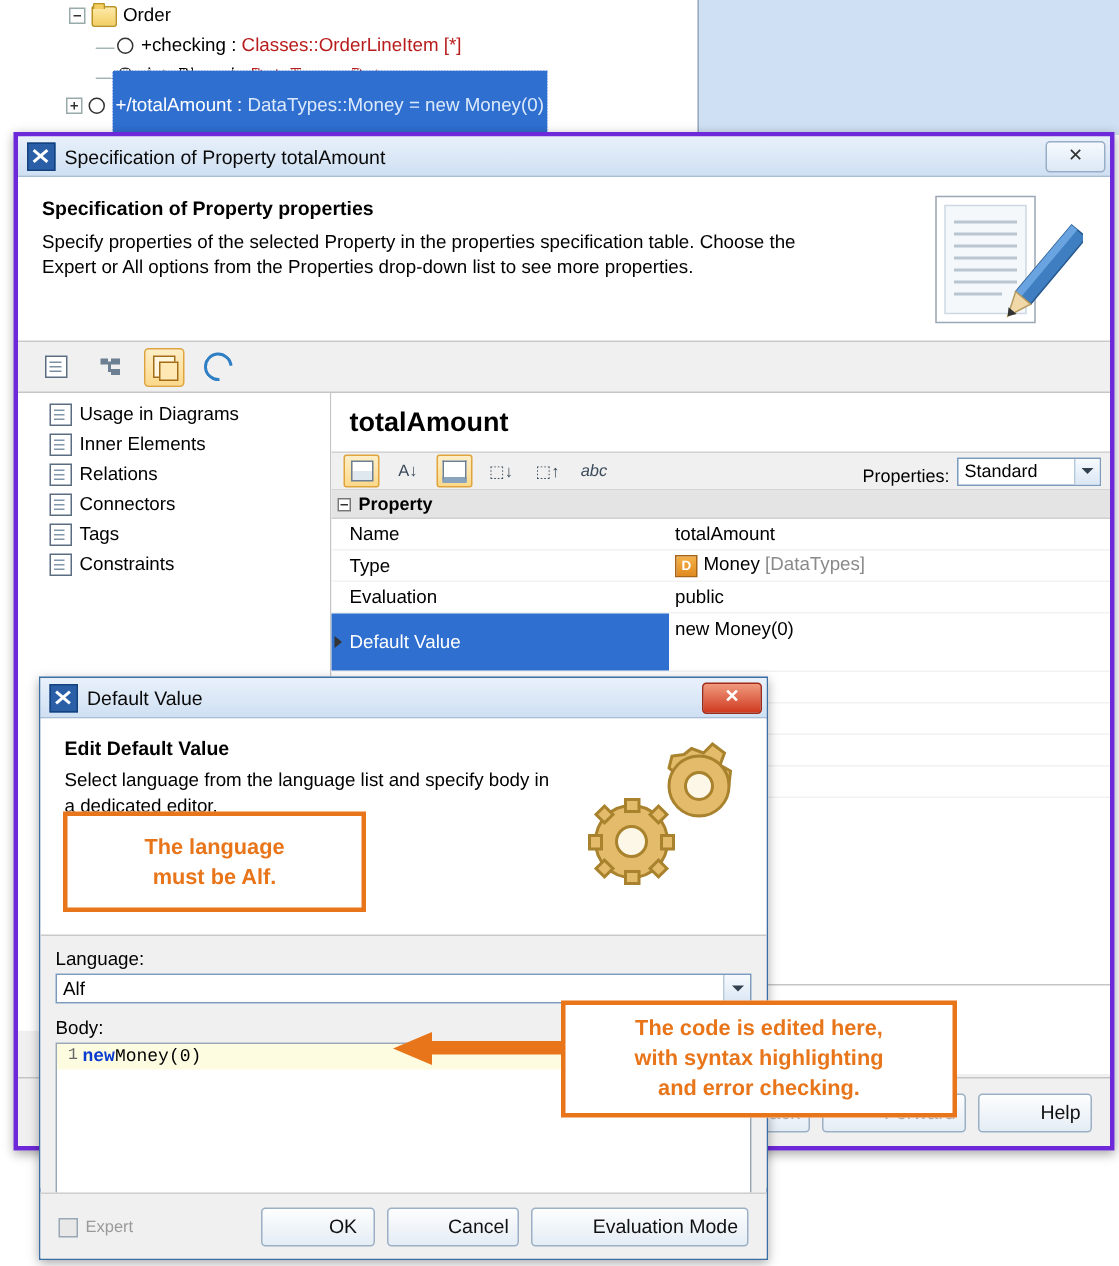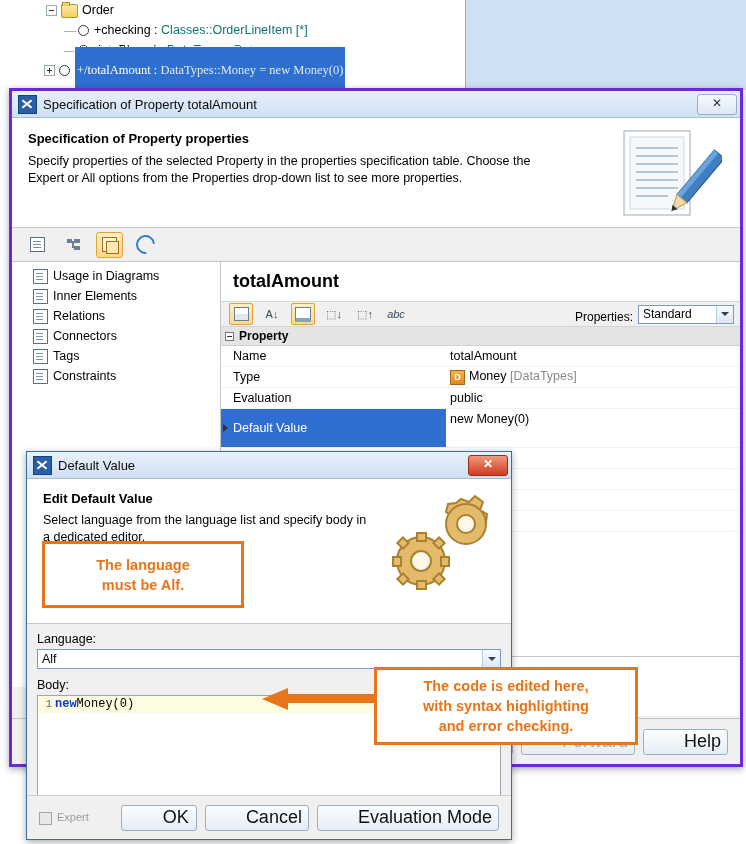--- a/index.html
+++ b/index.html
@@ -93,27 +93,26 @@
     display: inline-block;
     width: 11px; height: 11px;
     border: 1.5px solid #333;
     border-radius: 50%;
     background: #fff;
     vertical-align: middle;
     margin-right: 5px;
     box-sizing: border-box;
   }
   .tree-name { color: #000; }
-  .tree-type { color: #0f766e; }
+  .tree-type { color: #b91c1c; }
   .tree-selected {
     background: #2f6fd0;
     color: #ffffff;
     padding: 16px 2px;
     outline: 1px dotted #ffffff;
-    font-family: Liberation Serif, serif;
   }
   .tree-selected .tree-type { color: #dce9fb; }
 
   
   .window {
     position: absolute;
     background: #f0f0f0;
     border: 3px solid #6d28d9;
     box-shadow: 0 2px 7px rgba(0,0,0,0.35);
   }
@@ -519,21 +518,21 @@
     gap: 8px;
     padding-right: 12px;
     box-sizing: border-box;
   }
   .btn {
     min-width: 76px;
     height: 26px;
     border: 1px solid #9bb0c6;
     border-radius: 3px;
     background: linear-gradient(#fdfefe, #e4ecf5);
-    font-size: 18px;
+    font-size: 13px;
     color: #111;
     cursor: pointer;
     padding-left: 40px;
   }
   .btn:disabled, .btn.disabled {
     color: #a9a9a9;
   }
 
   
   #dv-window {

